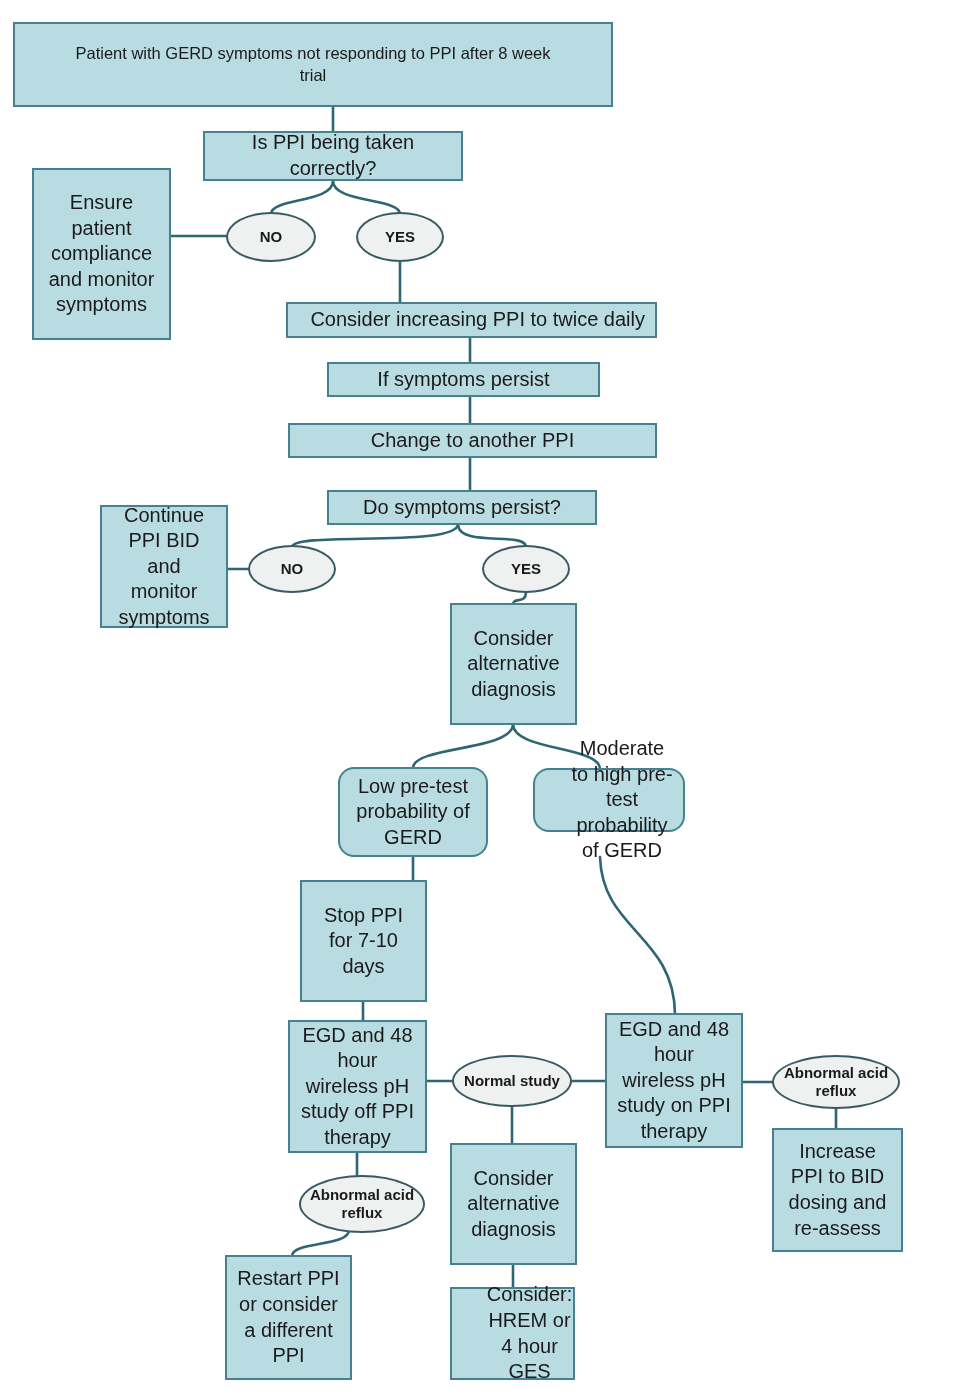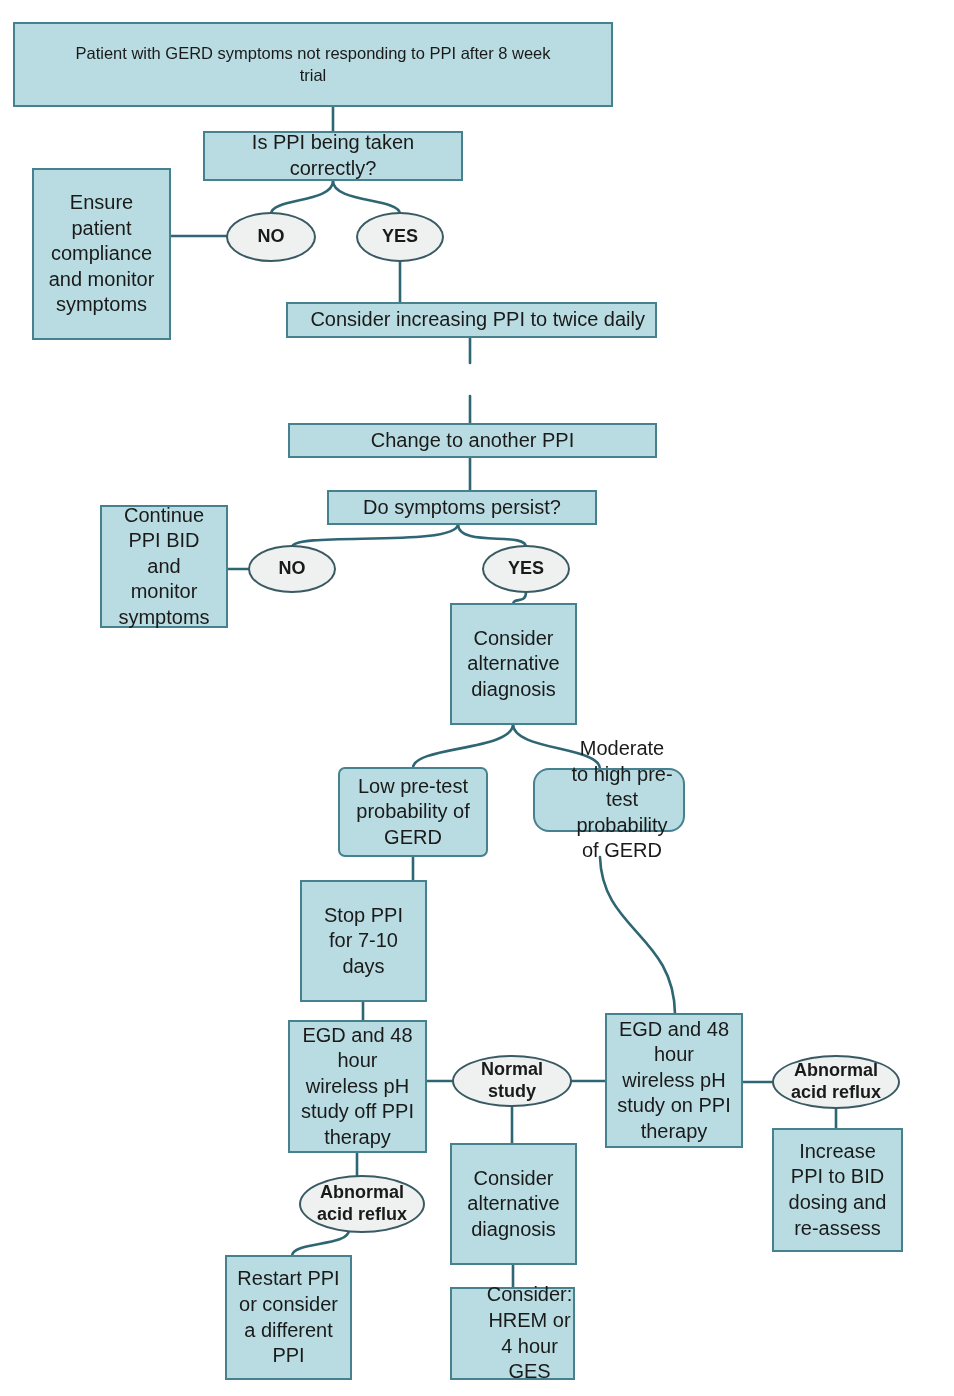--- a/index.html
+++ b/index.html
@@ -30,21 +30,21 @@
     border:2px solid var(--box-border);
     font-size:20px;line-height:1.28;
     padding:4px 10px;
   }
   .node.rounded{border-radius:16px;border-width:2.5px;}
   .node.ellipse{
     background:var(--ellipse-fill);
     border:2.6px solid var(--ellipse-border);
     border-radius:50%;
     font-weight:700;
-    font-size:18px;line-height:1.2;
+    font-size:15px;line-height:1.2;
     padding:2px 8px;
   }
   .node .inner{display:block;}
   #n-start{font-size:16.5px;text-align:center;}
   #n-start .inner{max-width:480px;}
 </style>
 </head>
 <body>
 
 <div class="canvas">
@@ -94,20 +94,23 @@
   </div>
 
   <div class="node ellipse" style="left:356px;top:212px;width:88px;height:50px;">
     <span class="inner">YES</span>
   </div>
 
   <div class="node" style="left:286px;top:302px;width:371px;height:36px;justify-content:flex-end;">
     <span class="inner">Consider increasing PPI to twice daily</span>
   </div>
 
+  <div class="node" style="left:327px;top:362px;width:273px;height:35px;">
+    <span class="inner">If symptoms persist</span>
+  </div>
 
   <div class="node" style="left:288px;top:423px;width:369px;height:35px;">
     <span class="inner">Change to another PPI</span>
   </div>
 
   <div class="node" style="left:327px;top:490px;width:270px;height:35px;">
     <span class="inner">Do symptoms persist?</span>
   </div>
 
   <div class="node" style="left:100px;top:505px;width:128px;height:123px;">
@@ -119,21 +122,21 @@
   </div>
 
   <div class="node ellipse" style="left:482px;top:545px;width:88px;height:48px;">
     <span class="inner">YES</span>
   </div>
 
   <div class="node" style="left:450px;top:603px;width:127px;height:122px;">
     <span class="inner">Consider alternative diagnosis</span>
   </div>
 
-  <div class="node rounded" style="left:338px;top:767px;width:150px;height:90px;border-radius:7px;">
+  <div class="node rounded" style="left:338px;top:767px;width:150px;height:90px;">
     <span class="inner">Low pre-test probability of GERD</span>
   </div>
 
   <div class="node rounded" style="left:533px;top:768px;width:152px;height:64px;padding-left:36px;">
     <span class="inner">Moderate to high pre-test probability of GERD</span>
   </div>
 
   <div class="node" style="left:300px;top:880px;width:127px;height:122px;">
     <span class="inner">Stop PPI for 7-10 days</span>
   </div>

